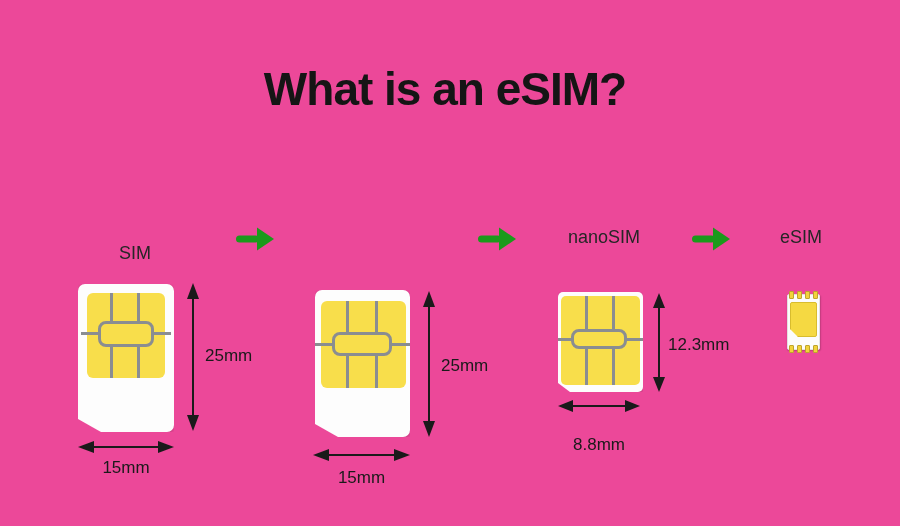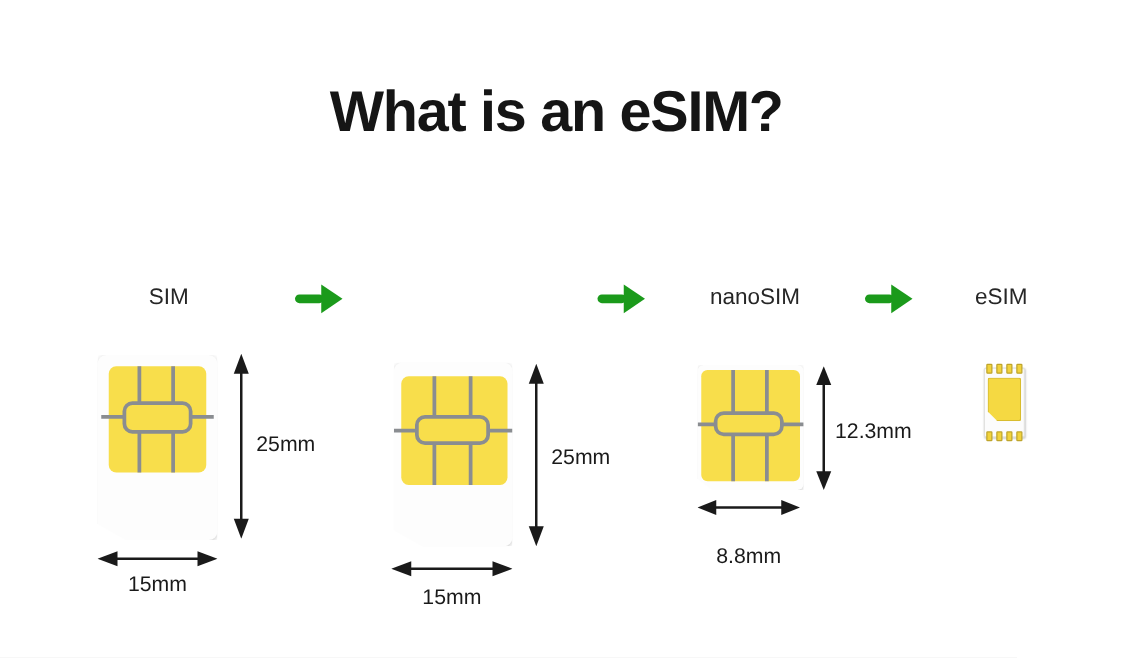--- a/index.html
+++ b/index.html
@@ -2,21 +2,21 @@
 <html><head>
 <meta charset="utf-8">
 <style>
   * { box-sizing: border-box; margin: 0; padding: 0; }
   html,body { width:900px; height:526px; }
   body {
     font-family: "Liberation Sans", "DejaVu Sans", sans-serif;
     background:#e9e9e9;
   }
   .canvas {
-    position:relative; width:900px; height:526px; background:#ffffff; overflow:hidden;
+    position:relative; width:900px; height:526px; background:#ec4899; overflow:hidden;
   }
   .title {
     position:absolute; left:0; top:62px; width:890px; text-align:center;
     font-size:46px; font-weight:bold; color:#151515; letter-spacing:-1px;
   }
   .stage-label {
     position:absolute; top:227px; text-align:center;
     font-size:18px; color:#262626;
   }
   .green-arrow { position:absolute; }
@@ -70,21 +70,21 @@
   .pin-t { top:1px; } .pin-b { top:55px; }
   .px1{left:2px} .px2{left:10px} .px3{left:18px} .px4{left:26px}
 </style>
 </head>
 <body>
 
 <div class="canvas">
 
   <div class="title">What is an eSIM?</div>
 
-  <div class="stage-label" style="left:95px;width:80px;">SIM</div>
+  <div class="stage-label" style="left:95px;width:80px;margin-top:16px;">SIM</div>
   <svg class="green-arrow" style="left:234px;top:224px;" width="42" height="30" viewBox="0 0 42 30">
     <rect x="2" y="11.5" width="23" height="7" rx="3.5" fill="#1b9a1b"></rect>
     <polygon points="23,3.5 40,15 23,26.5" fill="#1b9a1b"></polygon>
   </svg>
   <svg class="green-arrow" style="left:476px;top:224px;" width="42" height="30" viewBox="0 0 42 30">
     <rect x="2" y="11.5" width="23" height="7" rx="3.5" fill="#1b9a1b"></rect>
     <polygon points="23,3.5 40,15 23,26.5" fill="#1b9a1b"></polygon>
   </svg>
   <div class="stage-label" style="left:554px;width:100px;">nanoSIM</div>
   <svg class="green-arrow" style="left:690px;top:224px;" width="42" height="30" viewBox="0 0 42 30">

